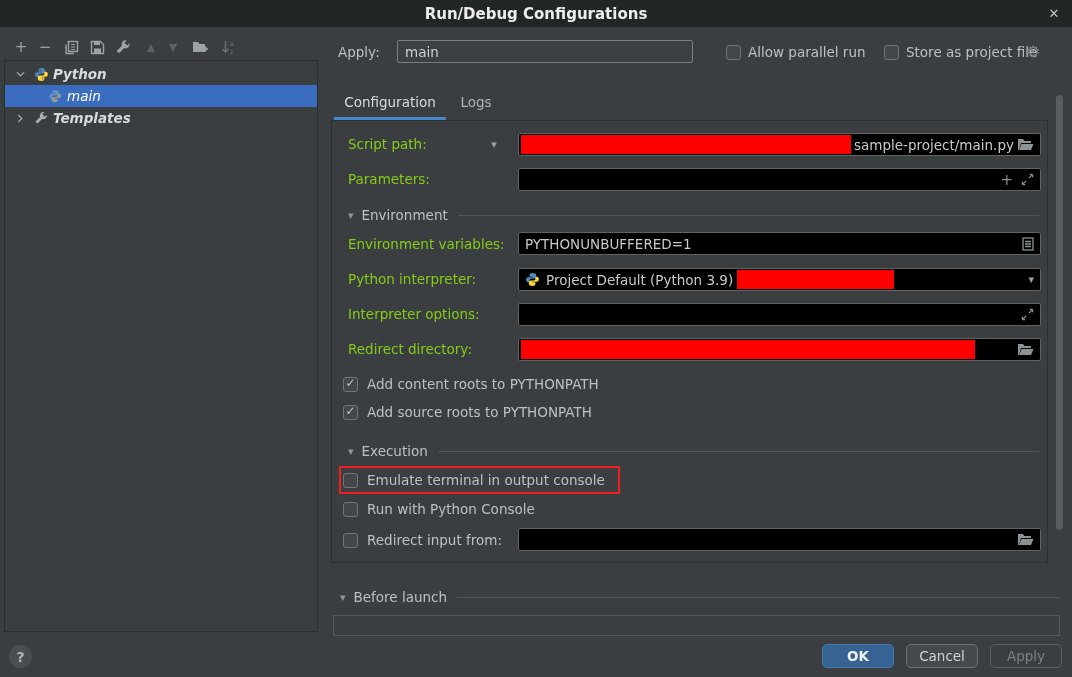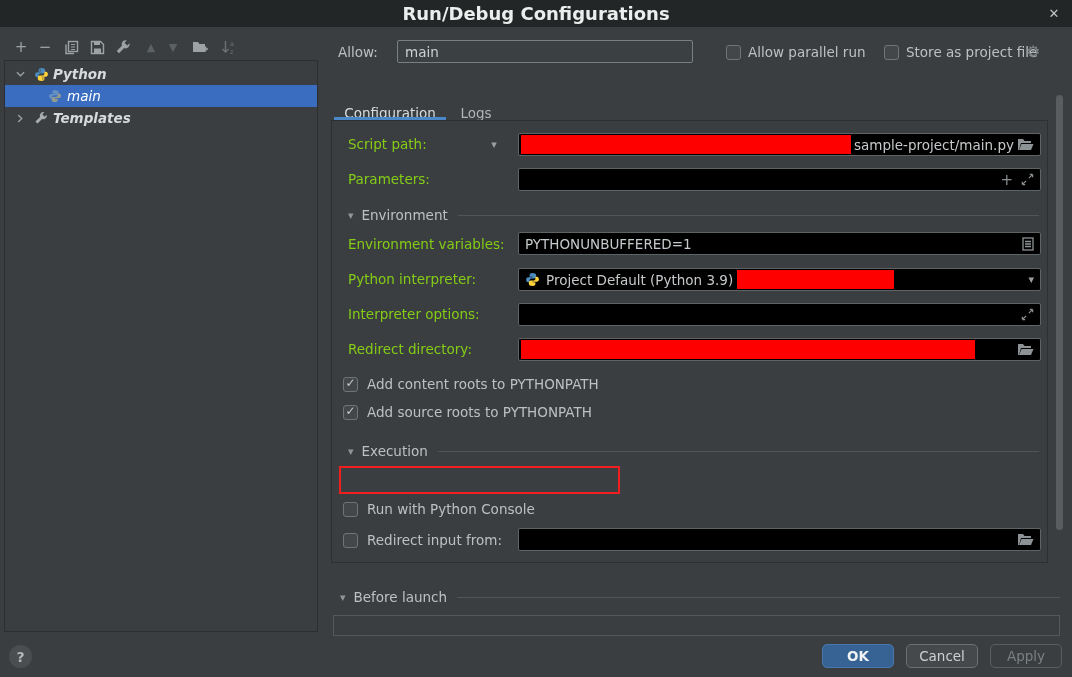--- a/index.html
+++ b/index.html
@@ -5,21 +5,21 @@
   * { margin:0; padding:0; box-sizing:border-box; }
   html,body { background:#2b2b2b; }
   .window {
     position:relative; width:1072px; height:677px;
     background:#3b3e40; overflow:hidden;
     font-family:"DejaVu Sans", sans-serif; color:#bdc0c2; font-size:13.5px;
   }
   
   .titlebar { position:absolute; left:0; top:0; width:1072px; height:27px; background:#232626;
     display:flex; align-items:center; justify-content:center; }
-  .titlebar .title { font-weight:bold; color:#eceeee; font-size:18px; }
+  .titlebar .title { font-weight:bold; color:#eceeee; font-size:15px; }
   .close-btn { position:absolute; right:9px; top:4px; width:18px; height:18px; color:#c3c6c7;
     font-size:13px; display:flex; align-items:center; justify-content:center; cursor:default; }
   
   .toolbar { position:absolute; left:0; top:36px; height:22px; }
   .tb-icon { position:absolute; top:2px; width:18px; height:18px; display:flex; align-items:center;
     justify-content:center; color:#9da3a5; font-size:15px; }
   .tb-icon.disabled { color:#5c6163; }
   
   .tree-panel { position:absolute; left:4px; top:60px; width:314px; height:572px;
     border:1px solid #2c2e2f; background:#3b3e40;font-style:italic; }
@@ -33,21 +33,21 @@
   .hdr-label { position:absolute; left:338px; top:44px; color:#bdc0c2; }
   .name-input { position:absolute; left:397px; top:40px; width:296px; height:23px;
     background:#3b4042; border:1px solid #7a7f81; border-radius:2px; color:#cdd0d2;
     display:flex; align-items:center; padding-left:7px; }
   .cb { width:15px; height:15px; border:1px solid #6f7577; border-radius:3px; background:#43474a;
     display:inline-flex; align-items:center; justify-content:center; flex:none; }
   .cb .mk { color:#c9cccd; font-size:12px; line-height:1; position:relative; top:-1px; }
   .top-cb { position:absolute; top:44px; display:flex; align-items:center; gap:7px; }
   .gear { position:absolute; left:1026px; top:42px; font-size:16px; color:#7d8385; }
   
-  .tab { position:absolute; top:100px; height:26px; display:flex; align-items:center; justify-content:center; }
+  .tab { position:absolute; top:84px; height:26px; display:flex; align-items:flex-end; justify-content:center; }
   .tab.active { color:#d9dcde; }
   .tab.inactive { color:#b2b5b7; }
   .tab-underline { position:absolute; top:117px; height:3px; background:#4a88c7; }
   
   .content { position:absolute; left:331px; top:120px; width:717px; height:443px;
     border:1px solid #2d3031; }
   .rlabel { position:absolute; left:16px; height:24px; display:flex; align-items:center; color:#84cc16; }
   .field { position:absolute; left:186px; width:523px; height:23px; background:#000000;
     border:1px solid #5e6365; border-radius:2px; display:flex; align-items:center;
     padding:0 6px; color:#c6c9cb; overflow:hidden; }
@@ -161,21 +161,21 @@
       </span>
       <span class="ticon" style="margin-left:6px">
         <svg width="14" height="14" viewBox="0 0 16 16">
             <path d="M14.5 4.2a4 4 0 0 1-5.3 4.9L4 14.3 1.7 12l5.2-5.2a4 4 0 0 1 4.9-5.3L9.5 3.8l2.7 2.7z" fill="#a8aeb0"></path>
           </svg>
       </span>
       <span class="lbl">Templates</span>
     </div>
   </div>
 
-  <span class="hdr-label">Allow:</span>
+  <span class="hdr-label">Apply:</span>
   <div class="name-input">
     <span>main</span>
   </div>
   <div class="top-cb" style="left:726px">
     <span class="cb"></span>
     <span>Allow parallel run</span>
   </div>
   <div class="top-cb" style="left:884px">
     <span class="cb"></span>
     <span>Store as project file</span>
@@ -281,20 +281,24 @@
         </span>
       <span>Add source roots to PYTHONPATH</span>
     </div>
 
     <div class="sect" style="top:321px">
       <span class="tri">▾</span>
       <span>Execution</span>
       <span class="line"></span>
     </div>
 
+    <div class="cbrow" style="top:350px">
+      <span class="cb"></span>
+      <span>Emulate terminal in output console</span>
+    </div>
     <div class="annot"></div>
 
     <div class="cbrow" style="top:379px">
       <span class="cb"></span>
       <span>Run with Python Console</span>
     </div>
 
     <div class="cbrow" style="top:410px">
       <span class="cb"></span>
       <span>Redirect input from:</span>

